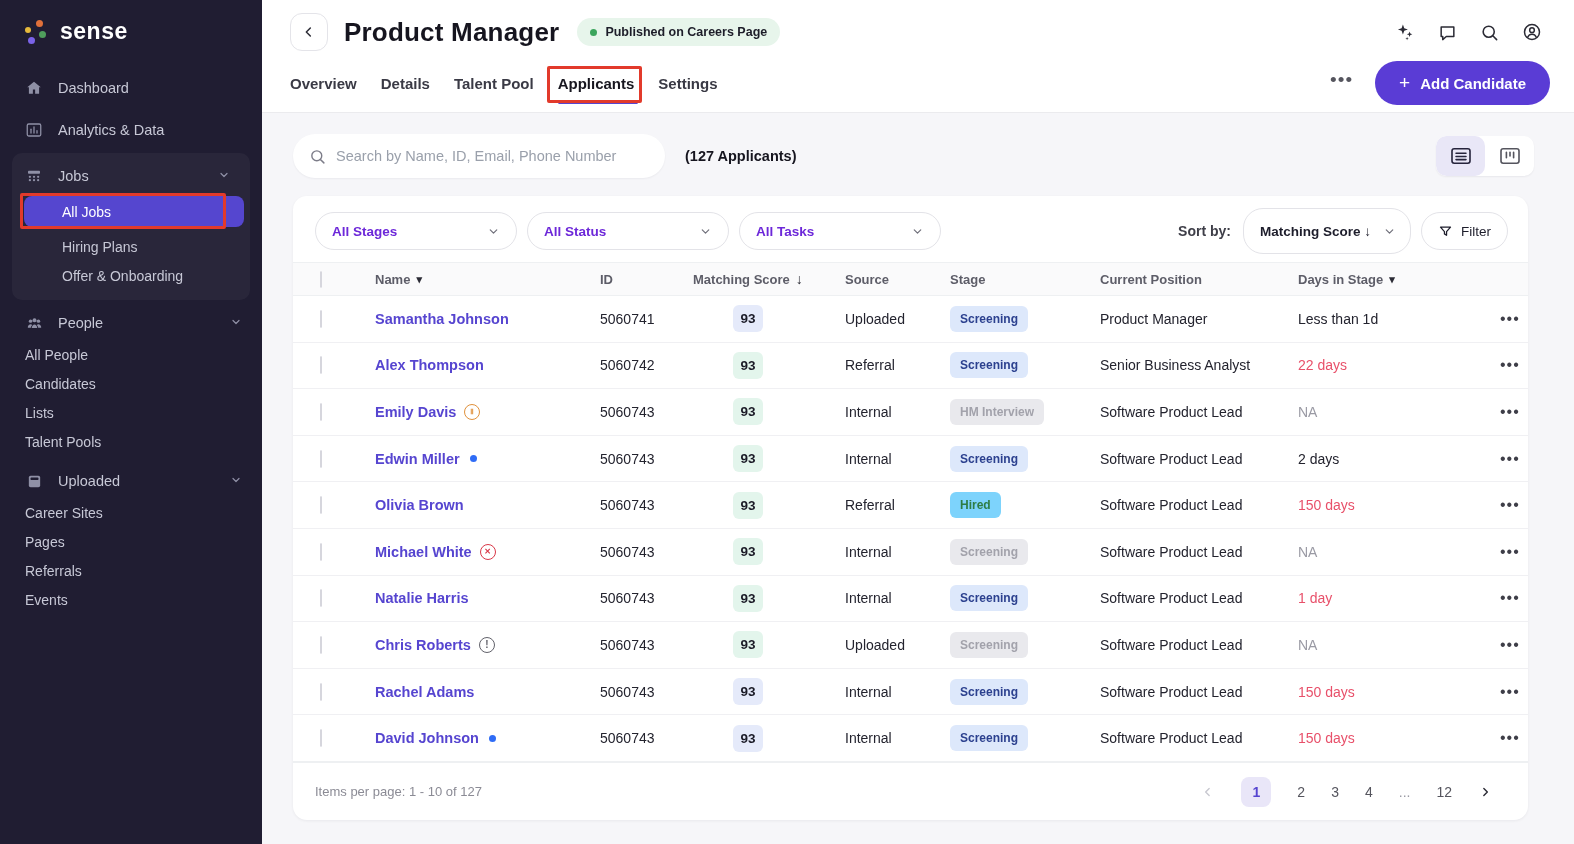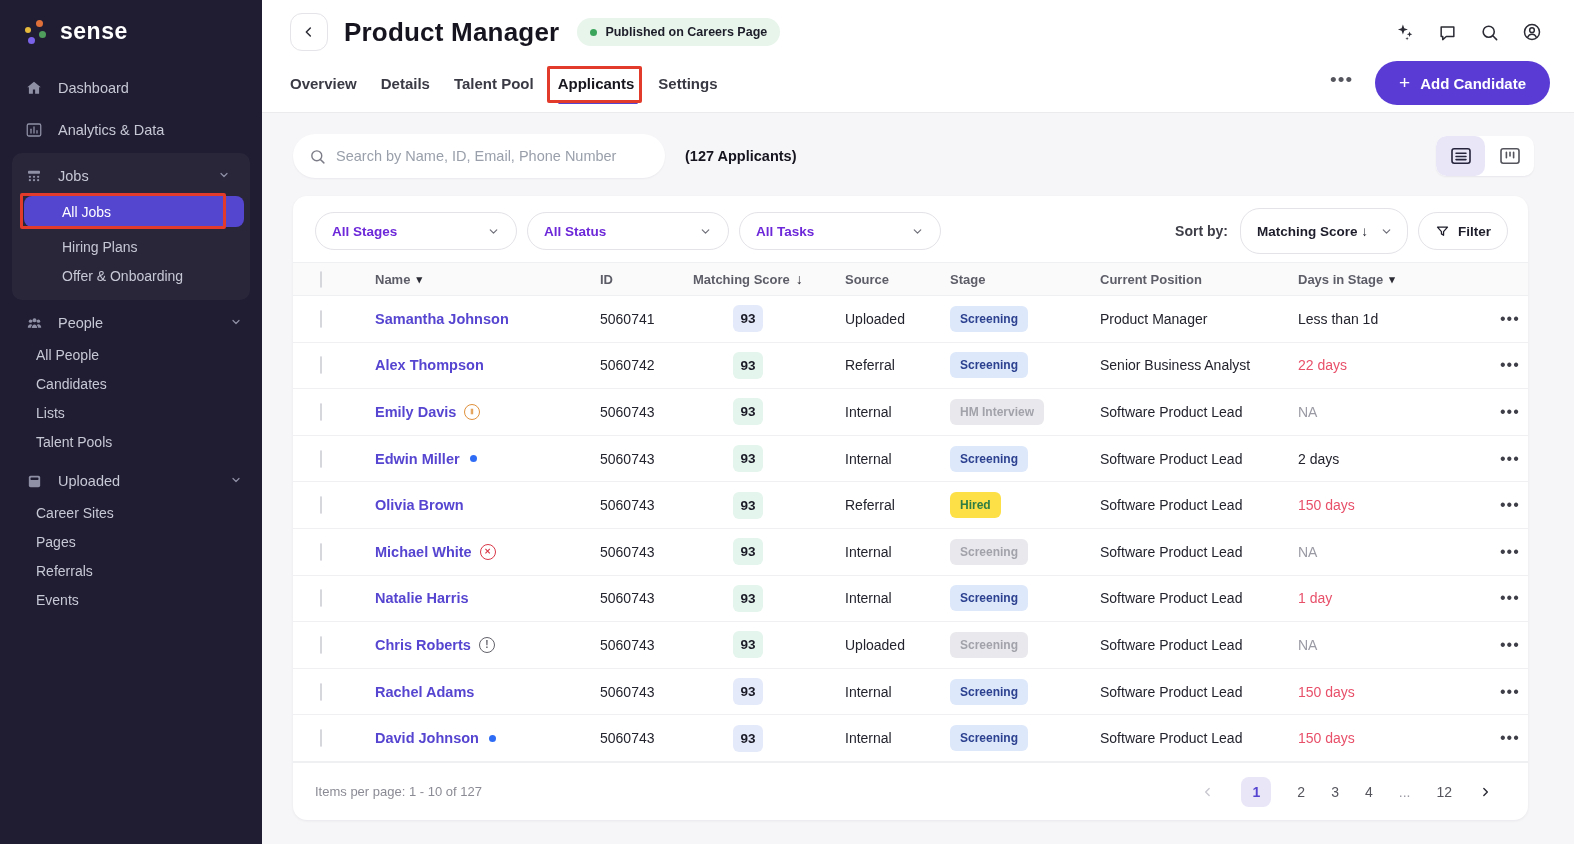--- a/index.html
+++ b/index.html
@@ -15,21 +15,21 @@
   .logo-dots .d2 { background:#e6b93c; left:1px; top:8px; width:6px; height:6px; }
   .logo-dots .d3 { background:#4f9e5c; left:15px; top:12px; }
   .logo-dots .d4 { background:#7a63e8; left:4px; top:18px; }
   .logo-text { color:#ffffff; font-size:23px; font-weight:700; letter-spacing:.5px; }
   .nav-item { display:flex; align-items:center; gap:14px; height:34px; padding:0 20px 0 24px; font-size:14.5px; cursor:pointer; }
   .nav-item .nav-ic { width:20px; display:flex; justify-content:center; color:#8f90a6; }
   .nav-item .chev { margin-left:auto; color:#8f90a6; }
   .nav-gap { height:8px; }
   .nav-group { background:rgba(255,255,255,0.045); border-radius:10px; margin:6px 12px; padding:6px 0 10px; }
   .nav-group .nav-item { padding-left:12px; }
-  .sub-item { height:29px; display:flex; align-items:center; padding-left:36px; font-size:14px; color:#c7c8d6; cursor:pointer; }
+  .sub-item { height:29px; display:flex; align-items:center; padding-left:25px; font-size:14px; color:#c7c8d6; cursor:pointer; }
   .nav-group .sub-item { padding-left:50px; }
   .sub-item.active { position:relative; background:#5546cf; color:#fff; border-radius:8px; margin:3px 6px 5px 12px; height:31px; padding-left:38px; }
   .anno { position:absolute; border:3px solid #e23a2b; border-radius:2px; pointer-events:none; }
   .anno-alljobs { left:-4px; top:-3px; width:206px; height:36px; }
 
   
   .main { flex:1; display:flex; flex-direction:column; }
   .topbar { background:#fff; height:113px; border-bottom:1px solid #ebebee; padding:13px 24px 0 28px; }
   .tb-line1 { display:flex; align-items:center; }
   .back-btn { width:38px; height:38px; border:1px solid #e4e4e9; border-radius:12px; background:#fff; display:flex; align-items:center; justify-content:center; cursor:pointer; }
@@ -61,21 +61,21 @@
   .vt-seg { width:49px; height:40px; display:flex; align-items:center; justify-content:center; color:#55555e; cursor:pointer; }
   .vt-seg.selected { background:#e9e7f7; color:#26243c; border-radius:10px; }
 
   
   .card { margin:18px 46px 0 31px; background:#fff; border-radius:14px; box-shadow:0 1px 3px rgba(20,20,40,.06); height:624px; display:flex; flex-direction:column; }
   .filter-row { display:flex; align-items:center; margin:16px 20px 12px 22px; height:38px; }
   .dd-pill { width:202px; height:38px; border:1px solid #e3e3e8; border-radius:20px; display:flex; align-items:center; justify-content:space-between; padding:0 16px; margin-right:10px; font-size:13.5px; font-weight:700; color:#6d28d9; cursor:pointer; background:#fff; }
   .dd-pill .chev, .sort-pill .chev { color:#6f6f7a; display:flex; }
   .sort-label { margin-left:auto; font-size:14px; font-weight:600; color:#3e3e48; margin-right:12px; }
   .sort-pill { height:46px; border:1px solid #e3e3e8; border-radius:20px; display:flex; align-items:center; gap:12px; padding:0 14px 0 16px; font-size:13.5px; font-weight:700; color:#1d1d2b; cursor:pointer; margin-right:10px; background:#fff; }
-  .filter-btn { height:38px; border:1px solid #e3e3e8; border-radius:20px; display:flex; align-items:center; gap:8px; padding:0 16px; font-size:13.5px; font-weight:700; color:#1d1d2b; background:#fff; cursor:pointer; font-family:inherit; }
+  .filter-btn { height:38px; border:1px solid #e3e3e8; border-radius:20px; display:flex; align-items:center; gap:8px; padding:0 16px; font-size:13.5px; font-weight:400; color:#1d1d2b; background:#fff; cursor:pointer; font-family:inherit; }
 
   .cols { display:grid; grid-template-columns:82px 225px 93px 152px 105px 150px 198px 160px 1fr; align-items:center; }
   .thead { height:34px; background:#fafafb; border-top:1px solid #eef0f2; border-bottom:1px solid #eef0f2; font-size:13px; font-weight:600; color:#5d5d68; }
   .th { display:flex; align-items:center; gap:6px; }
   .th .glyph { color:#2b2b35; font-size:11px; }
   .th .glyph.arrow { font-size:14px; font-weight:700; }
   .cb { width:18px; height:18px; border:1.5px solid #d6d6dd; border-radius:5px; background:#fff; margin-left:27px; cursor:pointer; }
   .trow { height:46.6px; border-bottom:1px solid #f0f0f3; font-size:14px; color:#23232e; }
   .trow:last-of-type { border-bottom:1px solid #eef0f2; }
   .cand-name { color:#5645d0; font-weight:600; font-size:14.5px; cursor:pointer; }
@@ -84,21 +84,21 @@
   .flag-paused { border:1.5px solid #e0913c; color:#e0913c; font-size:7px; letter-spacing:1px; }
   .flag-rejected { border:1.5px solid #d93848; color:#d93848; font-size:8px; }
   .flag-warning { border:1.5px solid #62626b; color:#62626b; font-size:10px; }
   .flag-dot { width:7px; height:7px; background:#2f6cf6; border:none; margin-left:10px; }
   .score { min-width:30px; height:27px; border-radius:6px; display:inline-flex; align-items:center; justify-content:center; font-weight:700; font-size:13.5px; color:#1a1a26; margin-left:40px; padding:0 6px; }
   .score.mint { background:#e3f5ec; }
   .score.lavender { background:#e5eafa; }
   .badge { display:inline-block; padding:6px 10px; border-radius:6px; font-size:12px; font-weight:700; }
   .badge.blue { background:#dde8fb; color:#2c418f; }
   .badge.gray { background:#e9e9ed; color:#a2a2ab; font-weight:600; }
-  .badge.green { background:#fde047; color:#2e7d44; }
+  .badge.green { background:#7dd3fc; color:#2e7d44; }
   .days.alert { color:#e8506a; }
   .days.muted { color:#9a9aa4; }
   .row-actions { padding-left:42px; color:#3e3e48; font-size:16px; letter-spacing:1px; cursor:pointer; }
 
   .pag-row { margin-top:auto; border-top:1px solid #eef0f2; height:58px; display:flex; align-items:center; padding:0 36px 0 22px; }
   .pag-summary { font-size:13px; color:#8b8b95; }
   .pager { margin-left:auto; display:flex; align-items:center; gap:26px; font-size:14px; color:#55555e; }
   .pg { cursor:pointer; }
   .pg.active { width:30px; height:30px; background:#e9e6f8; border-radius:8px; color:#5645d0; font-weight:700; display:flex; align-items:center; justify-content:center; }
   .pg.ellipsis { color:#9a9aa4; cursor:default; }

